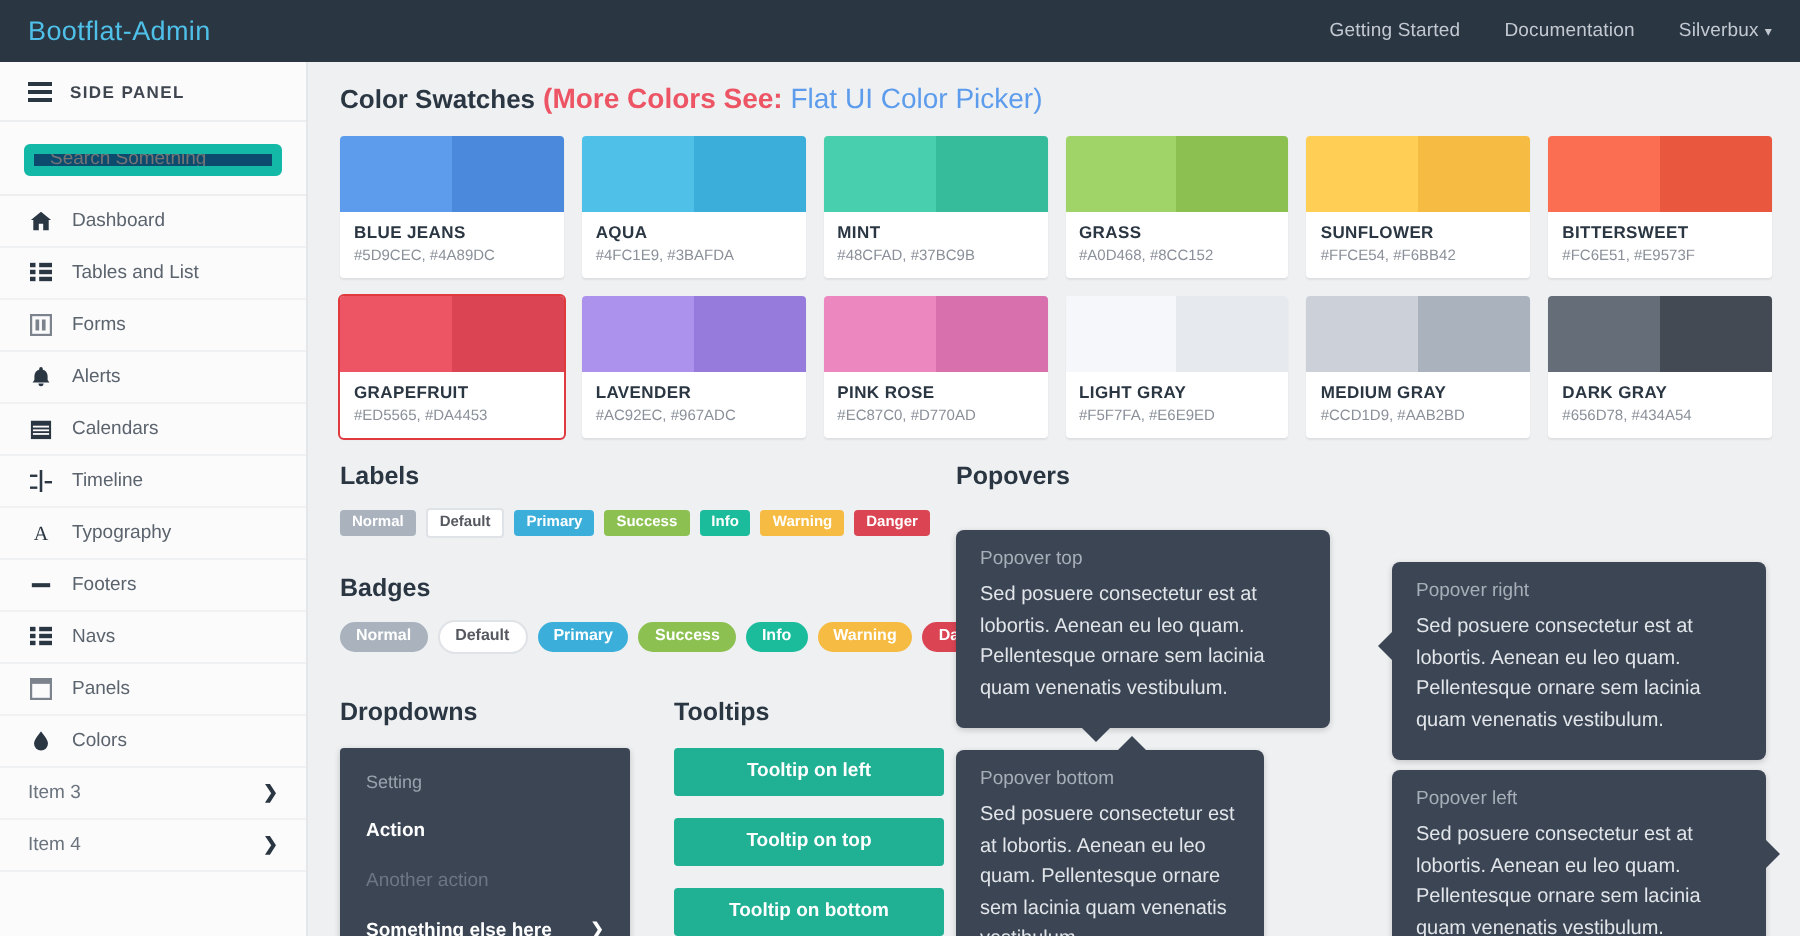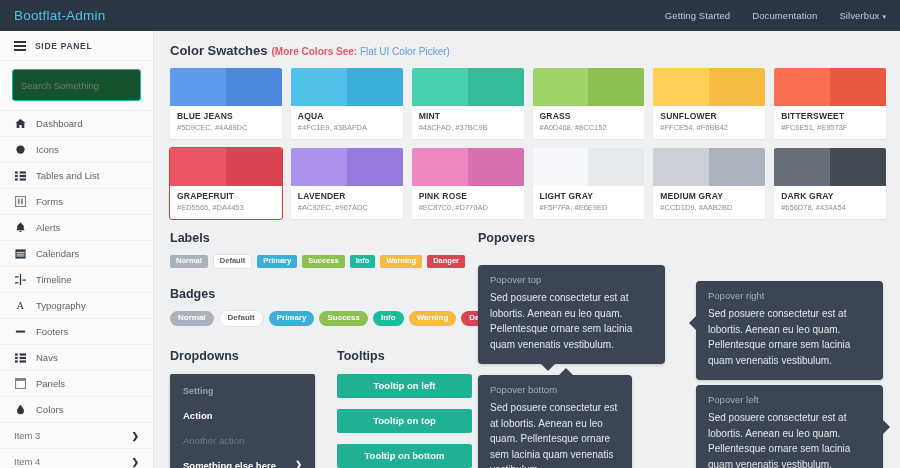--- a/index.html
+++ b/index.html
@@ -38,39 +38,39 @@
   .side-head {
     display: flex; align-items: center; gap: 9px;
     height: 30px; padding: 0 14px;
     border-bottom: 1px solid #eceef0;
   }
   .side-head-label {
     font-size: 8.5px; font-weight: bold; color: #3f4650; letter-spacing: .7px;
   }
   .search-wrap { padding: 8px 12px 9px; border-bottom: 1px solid #eceef0; }
   .search-input {
-    width: 100%; height: 32px; border: 1px solid #14b8a6; border-radius: 3px;
-    background: #14532d; font-size: 9.5px; color: #9aa1a9;
+    width: 100%; height: 16px; border: 5px solid #14b8a6; border-radius: 3px;
+    background: #0c4a6e; font-size: 9.5px; color: #9aa1a9;
     padding: 0 8px; font-family: "Liberation Sans", sans-serif; outline: none;
   }
   .side-item {
     display: flex; align-items: center; gap: 10px;
     height: 26px; padding: 0 14px;
     border-bottom: 1px solid #eff1f3;
     font-size: 9.5px; color: #5b636d; cursor: pointer;
   }
   .side-ico { width: 12px; display: flex; align-items: center; justify-content: center; color: #2b3643; }
   .side-ico svg { display: block; }
   .side-item.plain { padding-left: 14px; color: #6b737d; }
   .chev { margin-left: auto; font-size: 9px; color: #2b3643; font-weight: bold; }
 
   
   .main { flex: 1; padding: 10px 14px 0 16px; overflow: hidden; position: relative; }
   .h-title { font-size: 13px; font-weight: bold; color: #2b3643; }
-  .h-note { font-size: 10px; font-weight: bold; color: #ed5565; margin-left: 4px; }
+  .h-note { font-size: 14px; font-weight: bold; color: #ed5565; margin-left: 4px; }
   .h-link { color: #5d9cec; font-weight: normal; text-decoration: none; cursor: pointer; }
 
   
   .swatch-grid {
     display: grid; grid-template-columns: repeat(6, 1fr); gap: 9px;
     margin-top: 9px;
   }
   .swatch {
     background: #fff; border-radius: 2px; overflow: hidden;
     box-shadow: 0 1px 1px rgba(0,0,0,.07);
@@ -103,21 +103,21 @@
   .sub-cols { display: flex; gap: 22px; margin-top: 6px; }
   .sub-col-a { width: 145px; flex: 0 0 145px; }
   .sub-col-b { width: 135px; flex: 0 0 135px; }
 
   
   .dropdown {
     margin-top: 11px; width: 145px; background: #3b4554;
     border-radius: 2px; padding: 6px 0 0; box-shadow: 0 1px 3px rgba(0,0,0,.2);
   }
   .dd-head {
-    font-size: 9px; color: #9aa2ad; padding: 6px 13px 7px; font-weight: bold;
+    font-size: 9px; color: #9aa2ad; padding: 6px 13px 7px; font-weight: normal;
   }
   .dd-item {
     font-size: 9.5px; color: #fff; padding: 7px 13px; cursor: pointer;
     font-weight: bold; display: flex; align-items: flex-start;
   }
   .dd-item.disabled { color: #6c7685; cursor: default; font-weight: normal; }
   .dd-item .arr { margin-left: auto; font-size: 8px; }
 
   
   .tt-btn {
@@ -197,28 +197,20 @@
         <input class="search-input" type="text" placeholder="Search Something" style="">
       </div>
 
       <div class="side-item">
         <span class="side-ico">
             <svg width="11" height="11" viewBox="0 0 12 12">
               <path d="M6 1L0.5 5.5h1.3V11h3V7.5h2.4V11h3V5.5h1.3z" fill="#2b3643"></path>
             </svg>
           </span>
         <span>Dashboard</span>
-      </div>
-      <div class="side-item">
-        <span class="side-ico">
-            <svg width="11" height="11" viewBox="0 0 12 12">
-              <circle cx="6" cy="6" r="4.5" fill="#2b3643"></circle>
-            </svg>
-          </span>
-        <span>Icons</span>
       </div>
       <div class="side-item">
         <span class="side-ico">
             <svg width="11" height="10" viewBox="0 0 12 10">
               <rect width="3" height="2.4" y="0" fill="#2b3643"></rect>
               <rect width="7" height="2.4" x="5" y="0" fill="#2b3643"></rect>
               <rect width="3" height="2.4" y="3.8" fill="#2b3643"></rect>
               <rect width="7" height="2.4" x="5" y="3.8" fill="#2b3643"></rect>
               <rect width="3" height="2.4" y="7.6" fill="#2b3643"></rect>
               <rect width="7" height="2.4" x="5" y="7.6" fill="#2b3643"></rect>

